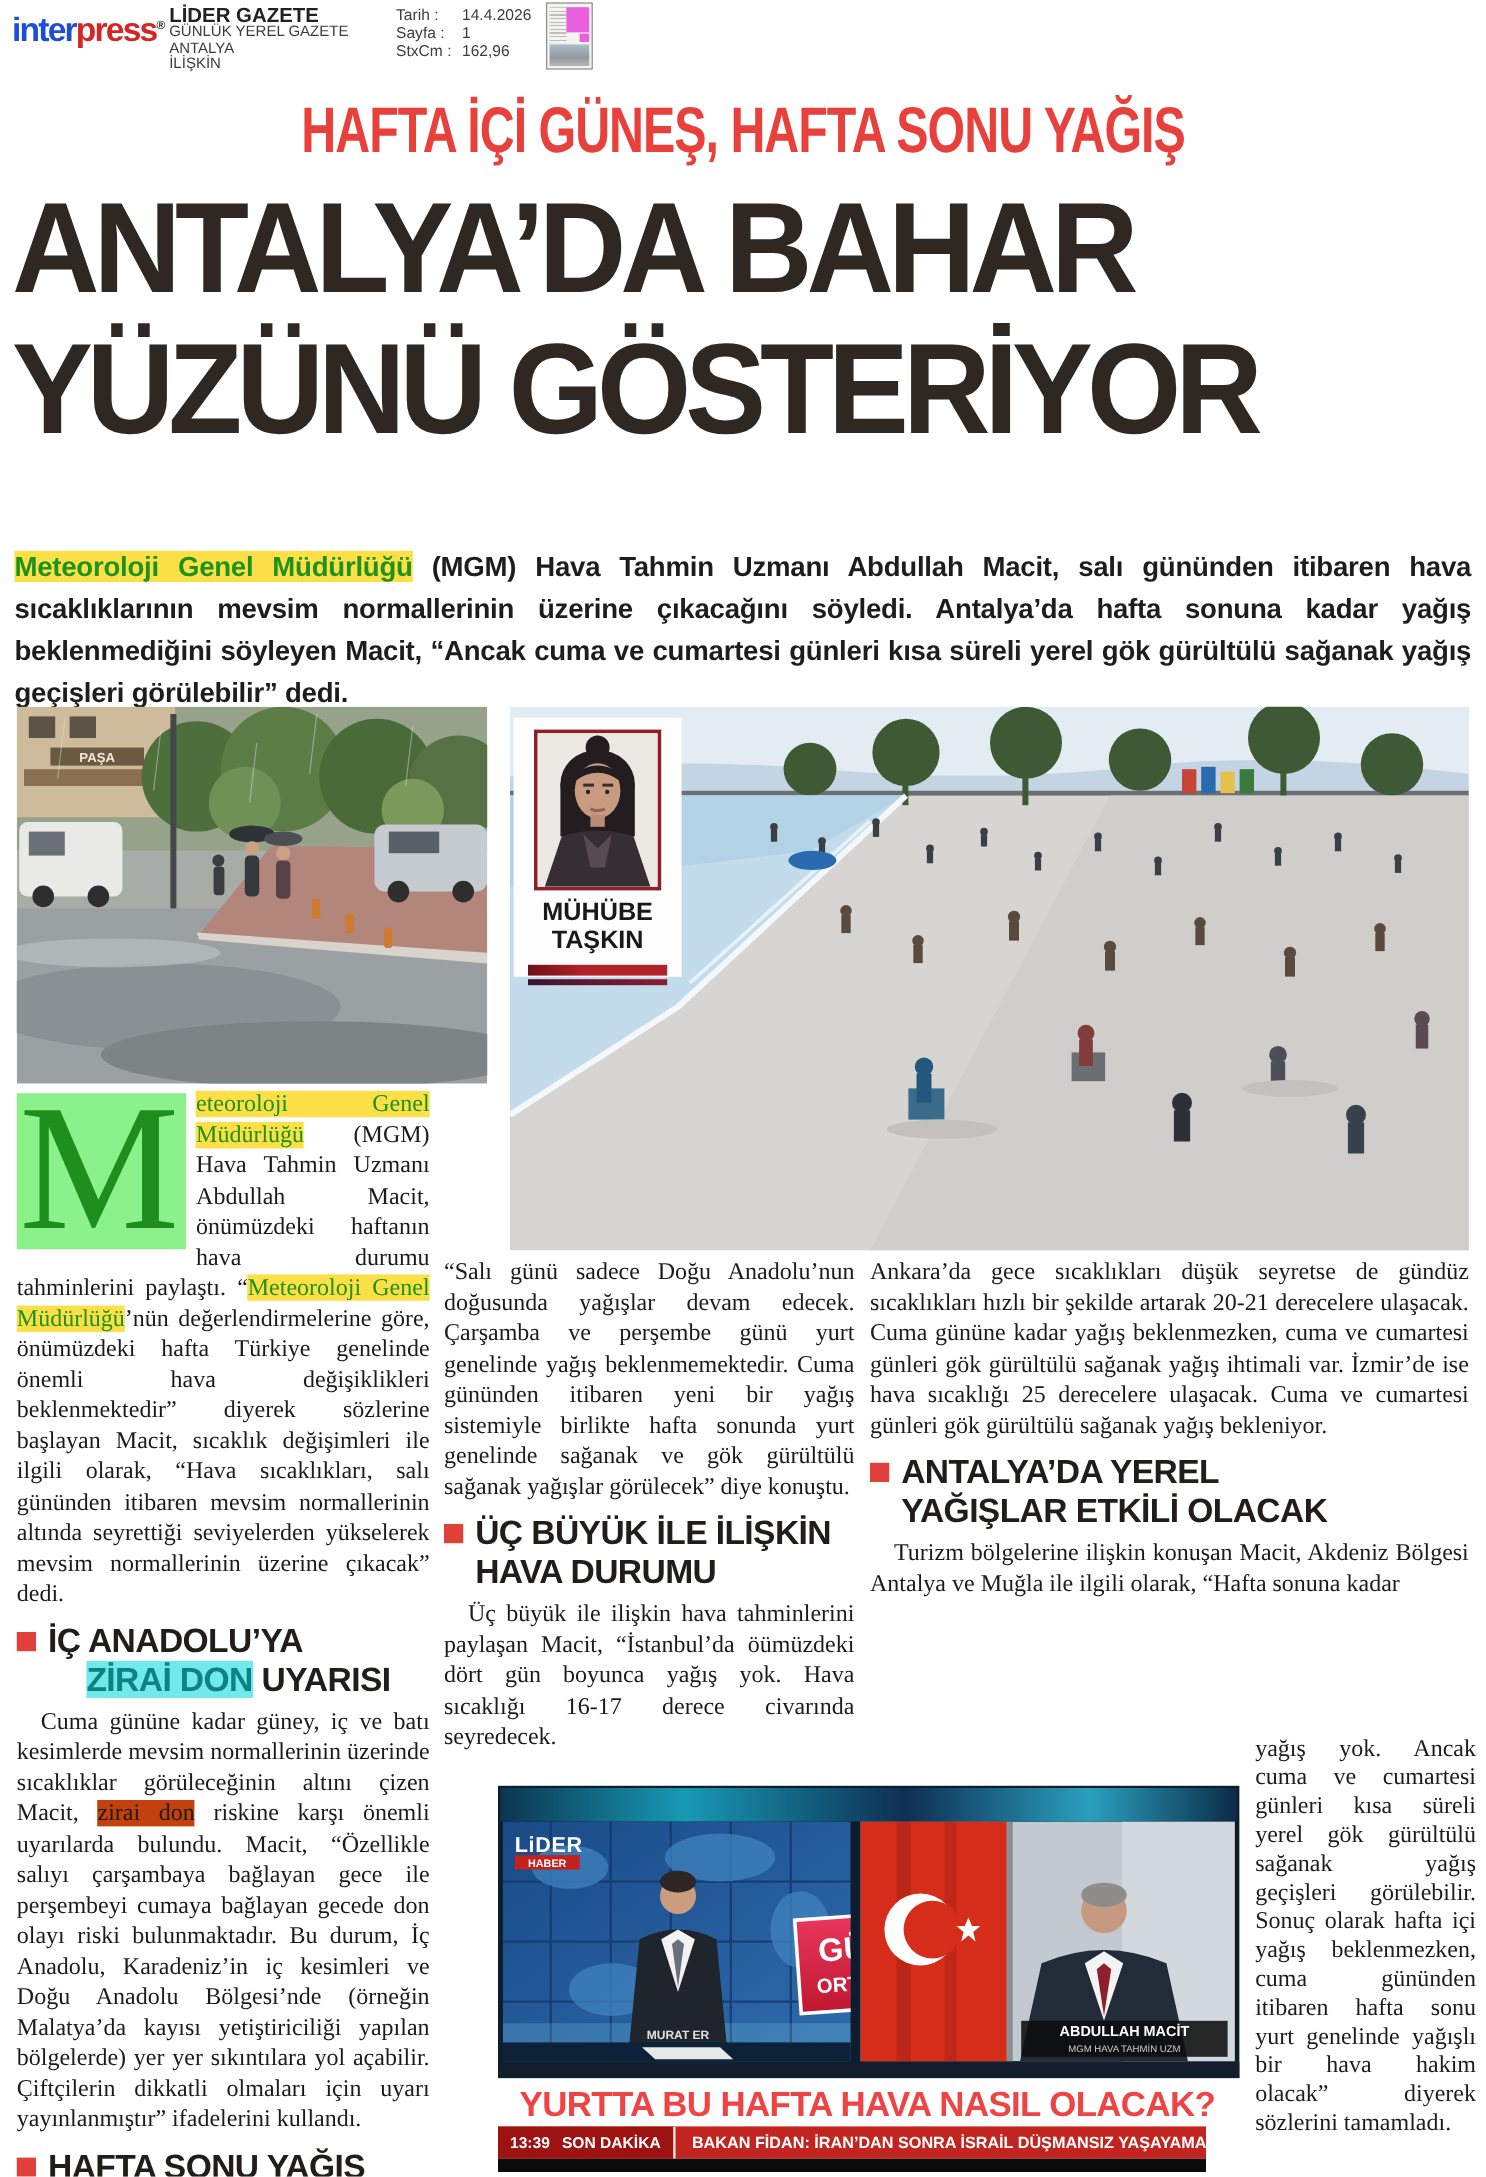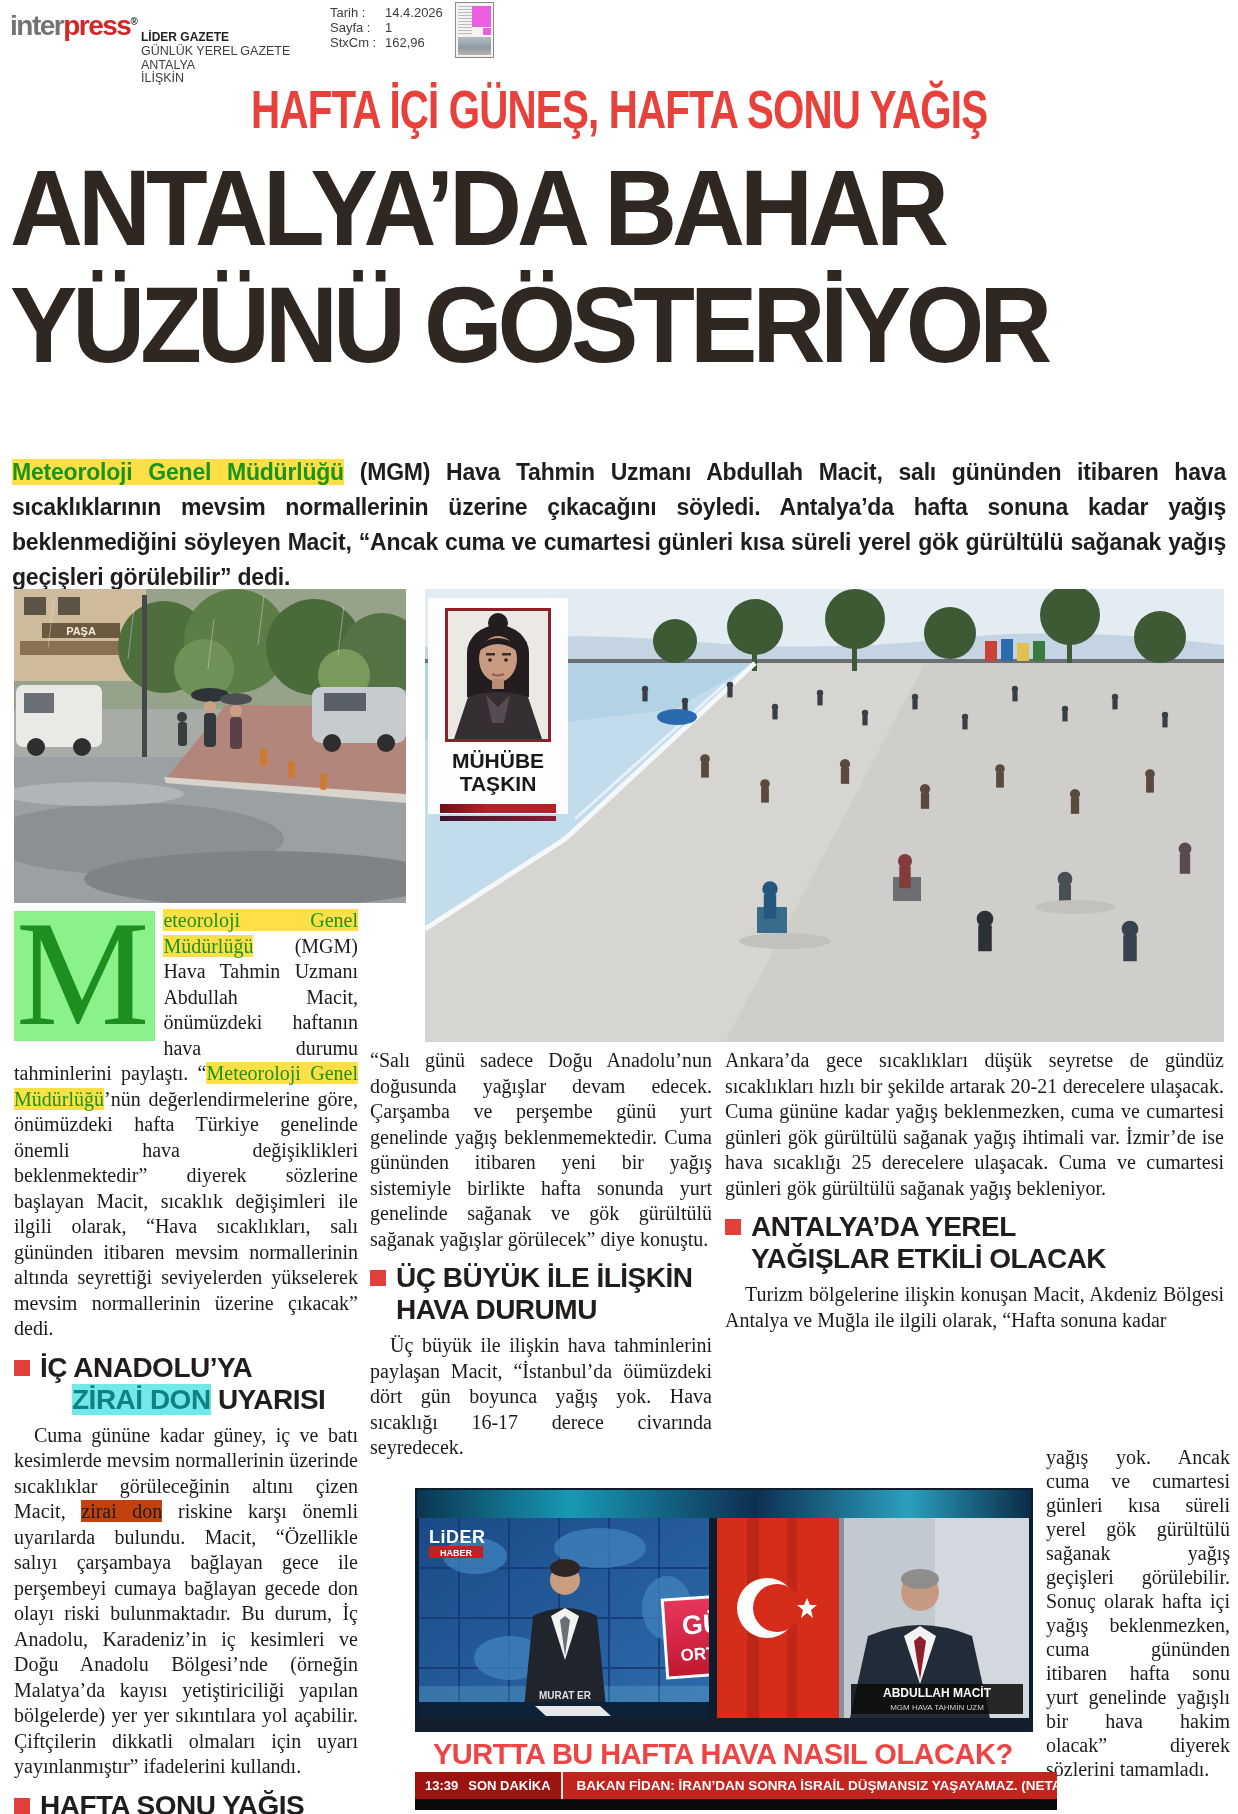--- a/index.html
+++ b/index.html
@@ -3,25 +3,25 @@
 <meta charset="utf-8">
 <style>
   html,body{margin:0;padding:0;background:#ffffff;}
   .page{position:relative;width:1238px;height:1814px;background:#fff;overflow:hidden;
         font-family:"Liberation Serif",serif;color:#1c1c1c;}
   .abs{position:absolute;}
 
   
   .hdr-logo{left:10px;top:8px;font-family:"Liberation Sans",sans-serif;font-weight:bold;
             font-size:28px;letter-spacing:-1.5px;line-height:28px;}
-  .hdr-logo .lg-black{color:#737373;}
+  .hdr-logo .lg-black{color:#1d4ed8;}
   .hdr-logo .lg-red{color:#d42724;}
   .hdr-logo sup{font-size:10px;color:#1a1a1a;}
   .hdr-source{left:141px;top:5px;font-family:"Liberation Sans",sans-serif;color:#3c3c3c;}
-  .hdr-source .src-name{font-weight:bold;font-size:12px;color:#222;line-height:15px;margin-top:25px;}
+  .hdr-source .src-name{font-weight:bold;font-size:17px;color:#222;line-height:15px;}
   .hdr-source div{font-size:12.5px;line-height:13.5px;}
   .hdr-meta{left:330px;top:5px;font-family:"Liberation Sans",sans-serif;font-size:13px;color:#3c3c3c;}
   .hdr-meta .mrow{display:flex;line-height:15px;}
   .hdr-meta .mlabel{width:55px;}
   .thumb{left:455px;top:2px;width:37px;height:54px;background:#f3f3f0;border:1px solid #8a8a8a;}
   .thumb-lines{position:absolute;left:2px;top:3px;width:14px;height:30px;
      background:repeating-linear-gradient(#bdbdbd 0 1px,transparent 1px 3px);}
   .thumb-mag{position:absolute;right:2px;top:3px;width:19px;height:21px;background:#e95fe0;}
   .thumb-mag2{position:absolute;right:2px;top:25px;width:8px;height:7px;background:#e95fe0;}
   .thumb-photo{position:absolute;left:2px;bottom:2px;width:33px;height:18px;
@@ -70,21 +70,21 @@
   .subhead .bullet{flex:0 0 auto;width:16px;height:16px;background:#e2413b;margin:8px 10px 0 0;}
   .subhead .sub-lines{font-family:"Liberation Sans",sans-serif;font-weight:bold;font-size:28px;
      line-height:32px;letter-spacing:-0.5px;color:#211d1a;text-align:left;}
 
   
   .tv{left:415px;top:1488px;width:618px;height:244px;}
   .tv svg{display:block;width:100%;height:100%;}
   .tv-caption{left:415px;top:1732px;width:618px;height:40px;background:#fff;
      font-family:"Liberation Sans",sans-serif;font-weight:bold;font-size:29px;color:#ef4444;
      letter-spacing:-0.5px;padding:6px 0 0 18px;box-sizing:border-box;white-space:nowrap;overflow:hidden;}
-  .ticker{left:415px;top:1772px;width:642px;height:40px;}
+  .ticker{left:415px;top:1772px;width:590px;height:40px;}
   .ticker-red{display:flex;height:27px;background:#c22520;overflow:hidden;}
   .ticker-left{flex:0 0 auto;background:#9c1312;color:#fff;font-family:"Liberation Sans",sans-serif;
      font-weight:bold;font-size:13px;line-height:27px;padding:0 10px;border-right:2px solid #e9e6e0;
      white-space:nowrap;}
   .ticker-left .ttime{margin-right:10px;}
   .ticker-main{flex:1 1 auto;color:#fff;font-family:"Liberation Sans",sans-serif;font-weight:bold;
      font-size:13.5px;line-height:27px;padding-left:14px;white-space:nowrap;overflow:hidden;}
   .ticker-black{height:11px;background:#0b0b0b;}
 
   svg text{font-family:"Liberation Sans",sans-serif;}

